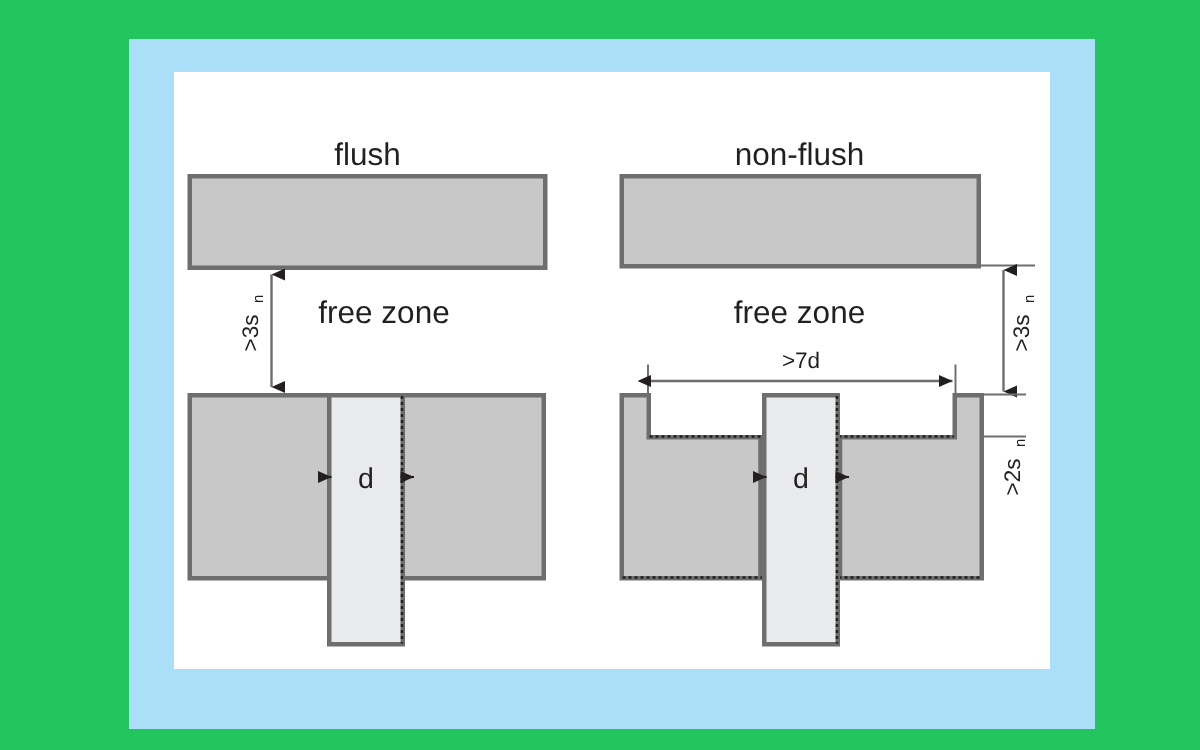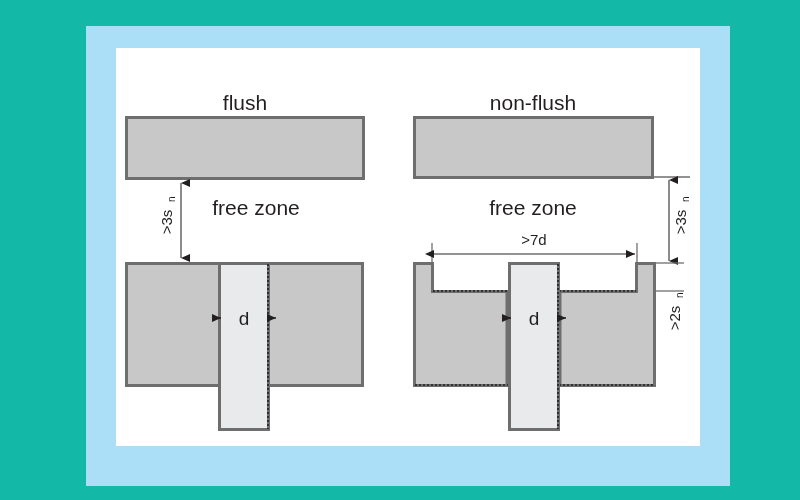--- a/index.html
+++ b/index.html
@@ -4,21 +4,21 @@
 <style>
   html, body {
     margin: 0;
     padding: 0;
     background: #ffffff;
   }
   #stage {
     position: relative;
     width: 800px;
     height: 500px;
-    background: #14b8a6;
+    background: #22c55e;
     overflow: hidden;
     font-family: "Liberation Sans", sans-serif;
   }
   
   #blue-frame {
     position: absolute;
     left: 86px;
     top: 26px;
     width: 644px;
     height: 460px;

